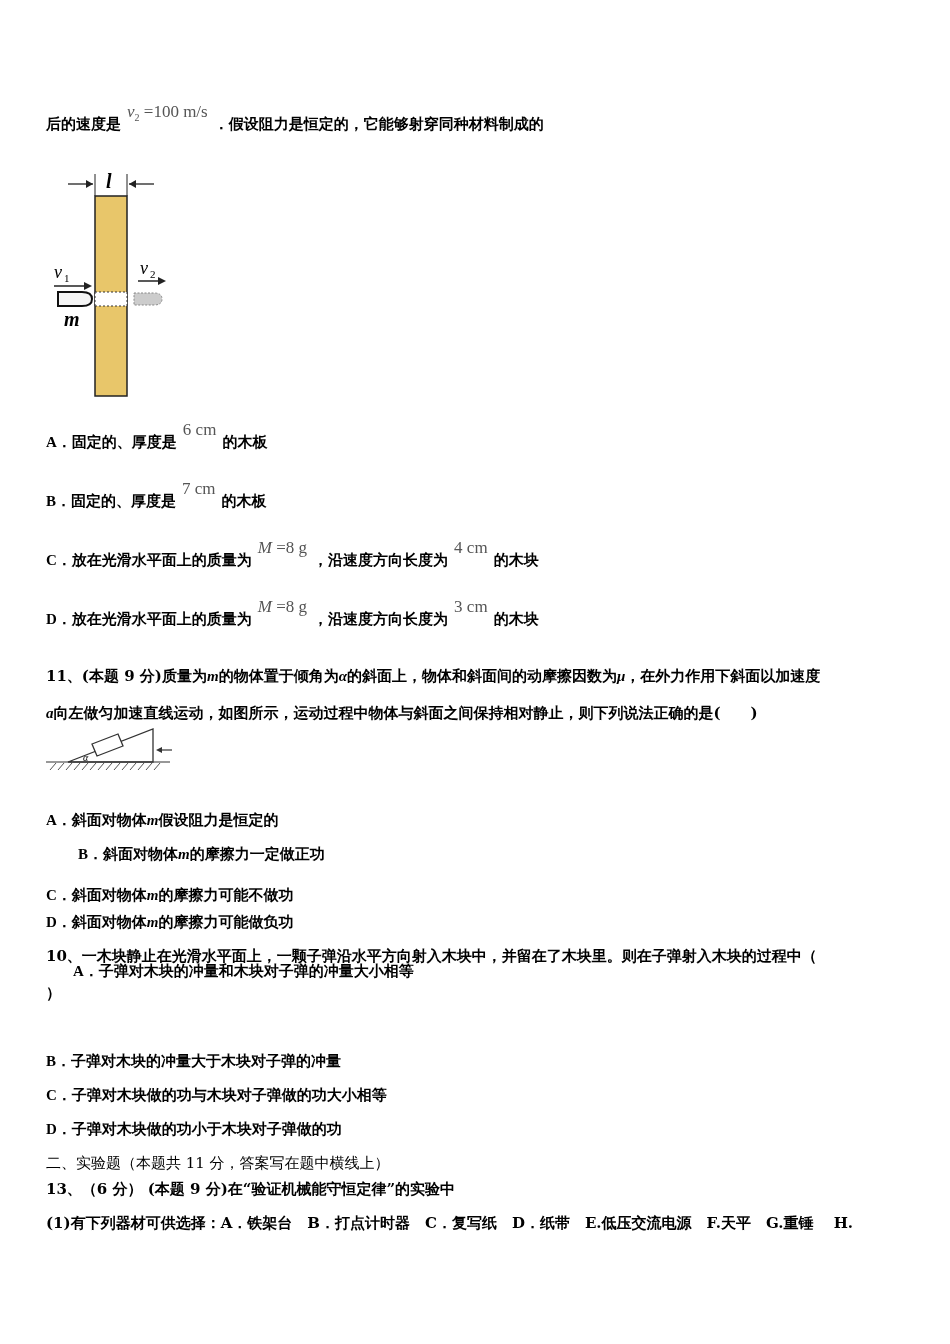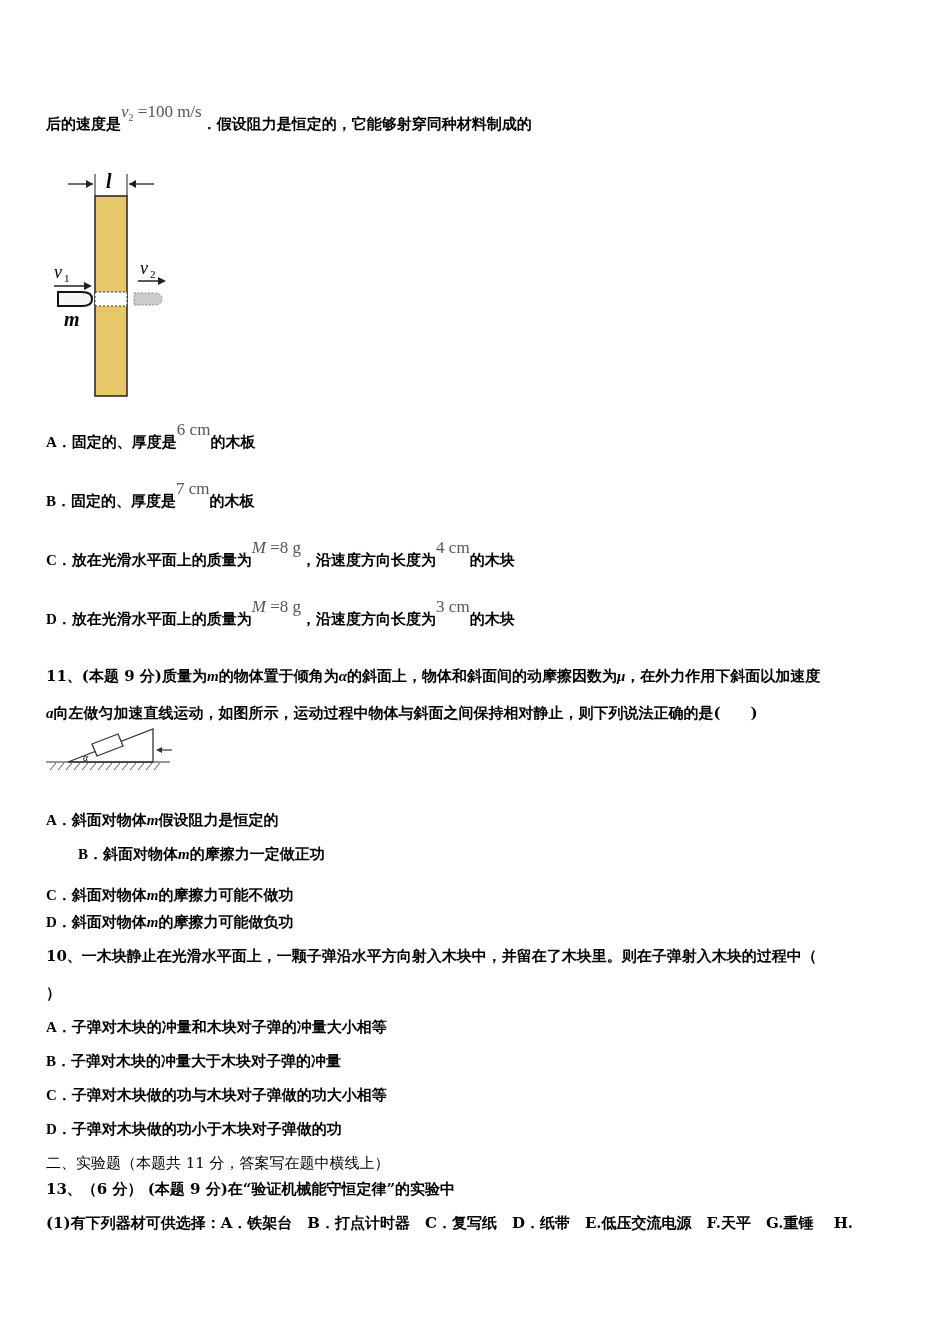--- a/index.html
+++ b/index.html
@@ -1,21 +1,21 @@
 <!DOCTYPE html>
 <html><head>
 <meta charset="utf-8">
 <style>
   html, body { margin: 0; padding: 0; background: #ffffff; }
   body { width: 950px; height: 1344px; position: relative; overflow: hidden;
          font-family: "DejaVu Serif", "Liberation Serif", serif; color: #000; }
   .line { position: absolute; left: 46px; font-size: 15px; white-space: nowrap; font-weight: bold; }
   .opt-letter { font-family: "Liberation Serif", serif; font-weight: bold; }
   .math { font-family: "Liberation Serif", serif; font-weight: normal; color: #555; font-size: 17px;
-          position: relative; top: -12px; margin: 0 0; }
+          position: relative; top: -12px; margin: 0 6px; }
   .math i { font-style: italic; }
   .math sub { font-size: 10px; }
   .it { font-family: "Liberation Serif", serif; font-style: italic; font-weight: bold; }
   .figure { position: absolute; }
 </style>
 </head>
 <body>
 
 <div class="line" style="top:114px;">
   <span>后的速度是</span><span class="math"><i>v</i><sub>2</sub>&nbsp;<span>=100 m/s</span></span><span>．假设阻力是恒定的，它能够射穿同种材料制成的</span>
@@ -113,21 +113,21 @@
 <div class="line" style="top:886px;">
   <span class="opt-letter">C．</span><span>斜面对物体</span><span class="it">m</span><span>的摩擦力可能不做功</span>
 </div>
 <div class="line" style="top:913px;">
   <span class="opt-letter">D．</span><span>斜面对物体</span><span class="it">m</span><span>的摩擦力可能做负功</span>
 </div>
 
 <div class="line" style="top:947px;">10、一木块静止在光滑水平面上，一颗子弹沿水平方向射入木块中，并留在了木块里。则在子弹射入木块的过程中（</div>
 <div class="line" style="top:984px;">）</div>
 
-<div class="line" style="top:1018px;">
+<div class="line" style="top:962px;margin-left:27px;">
   <span class="opt-letter">A．</span><span>子弹对木块的冲量和木块对子弹的冲量大小相等</span>
 </div>
 <div class="line" style="top:1052px;">
   <span class="opt-letter">B．</span><span>子弹对木块的冲量大于木块对子弹的冲量</span>
 </div>
 <div class="line" style="top:1086px;">
   <span class="opt-letter">C．</span><span>子弹对木块做的功与木块对子弹做的功大小相等</span>
 </div>
 <div class="line" style="top:1120px;">
   <span class="opt-letter">D．</span><span>子弹对木块做的功小于木块对子弹做的功</span>

